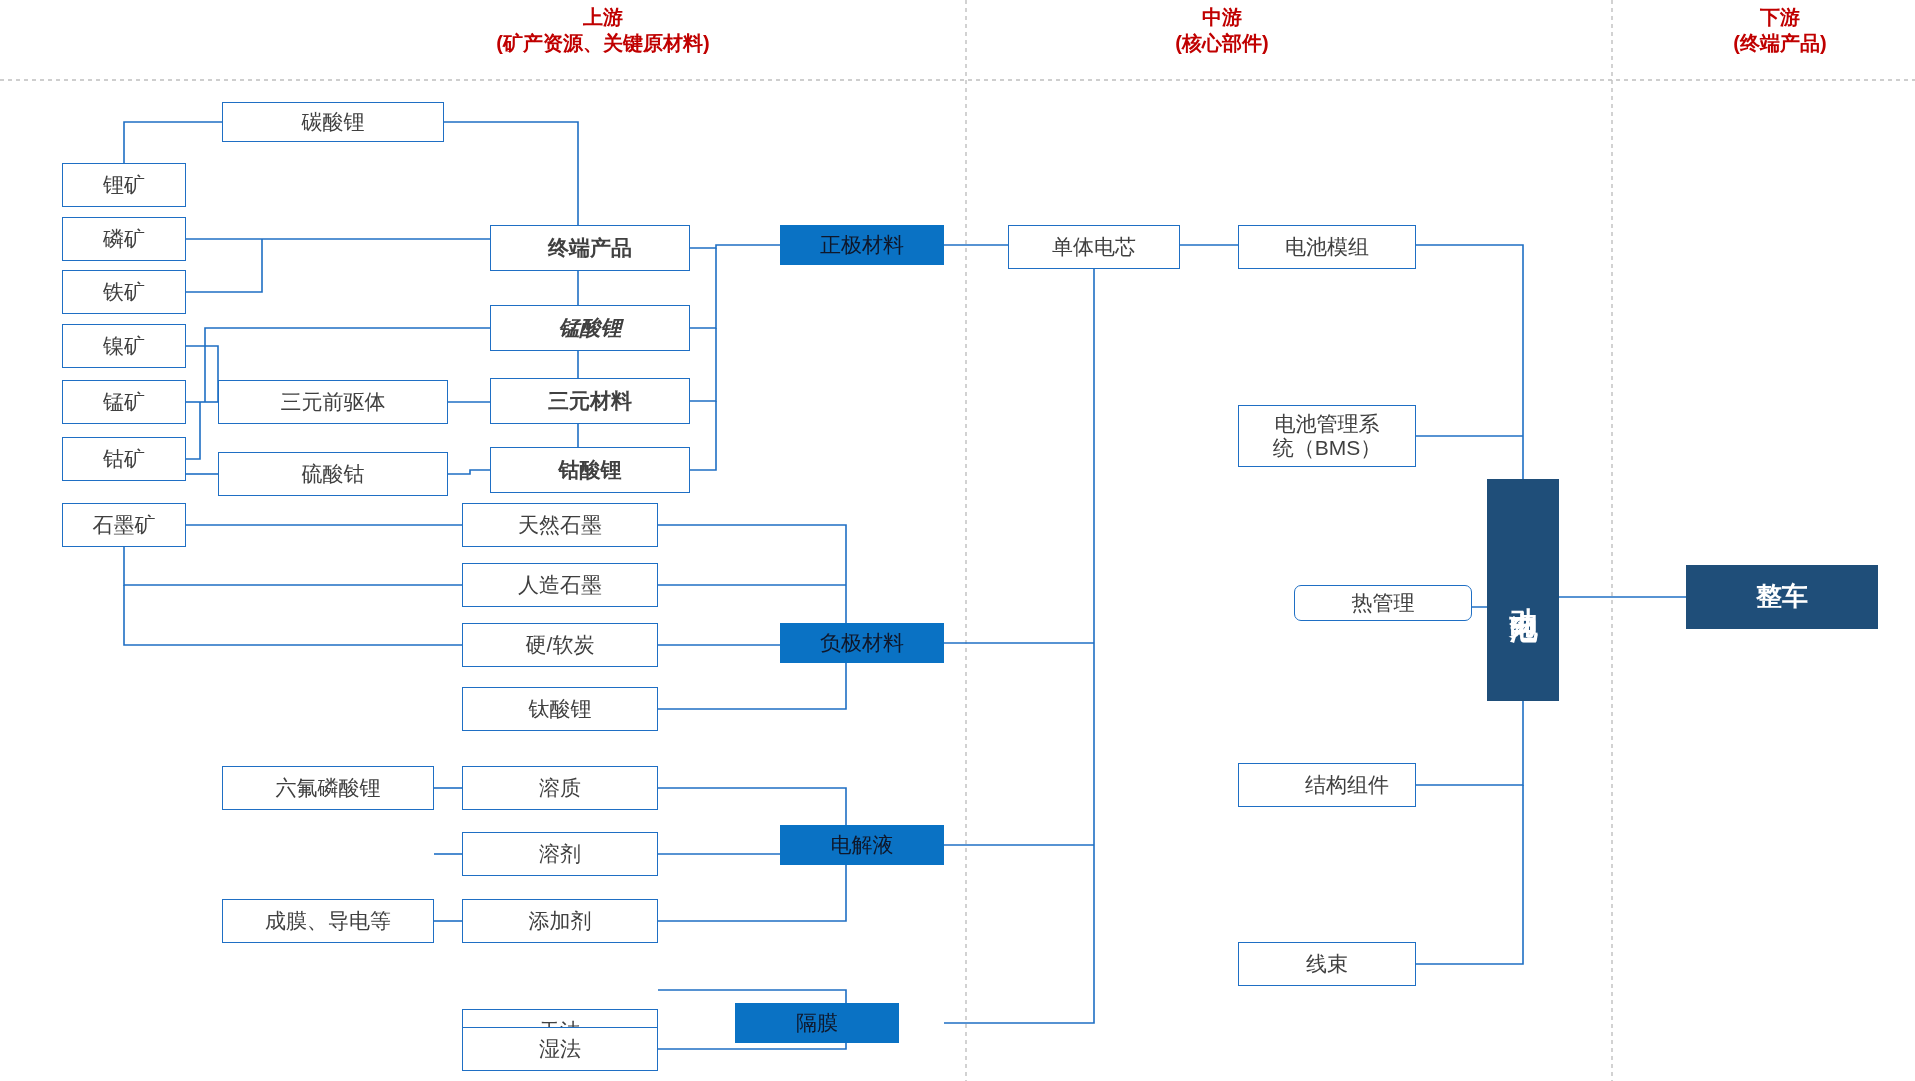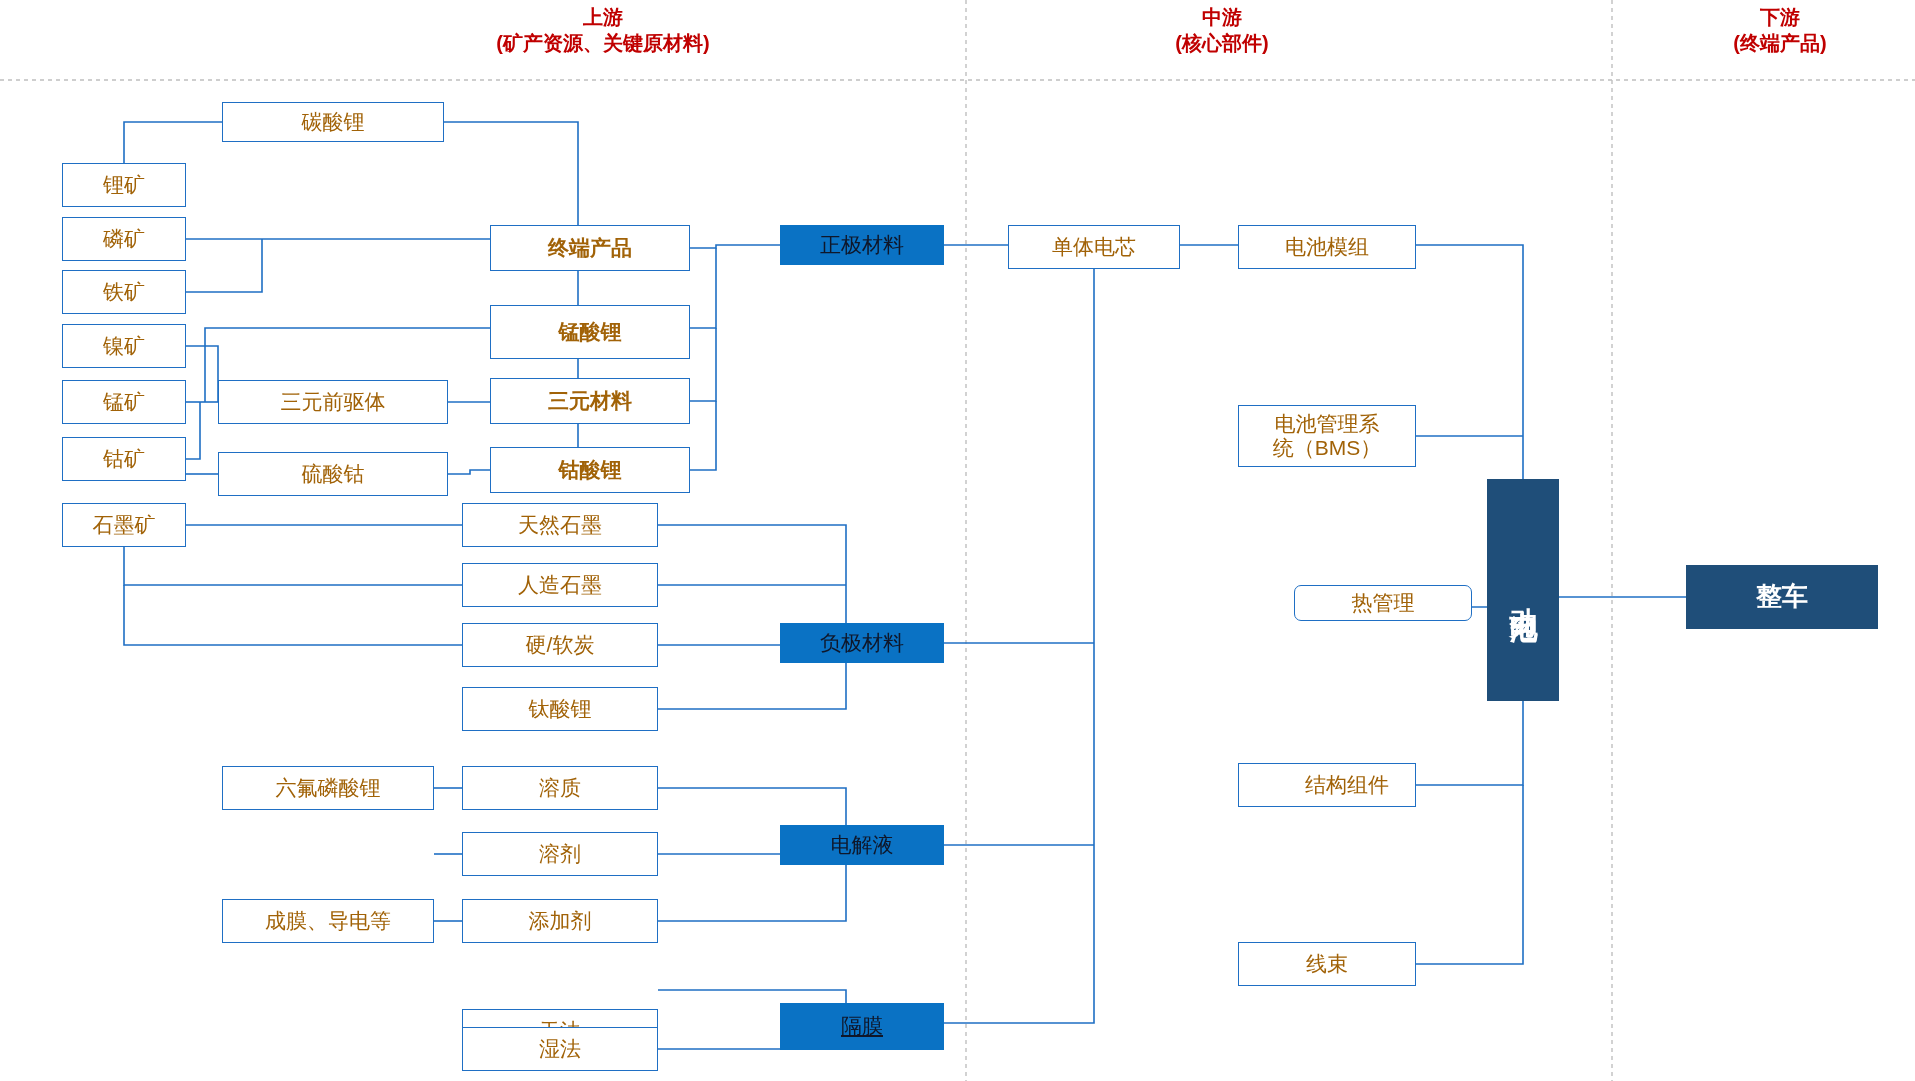--- a/index.html
+++ b/index.html
@@ -25,21 +25,21 @@
   }
   .node {
     position: absolute;
     box-sizing: border-box;
     display: flex;
     align-items: center;
     justify-content: center;
     text-align: center;
     border: 1.6px solid #1f6fc4;
     background: #ffffff;
-    color: #a16207;
+    color: #404040;
     font-size: 21px;
     line-height: 1.15;
     white-space: pre-line;
   }
   .node.bold { font-weight: bold; }
   .node.fill {
     background: #0a72c4;
     border-color: #0a72c4;
     color: #0f172a;
   }
@@ -162,21 +162,21 @@
   <div class="node" style="left:62px; top:270px; width:124px; height:44px;">铁矿</div>
   <div class="node" style="left:62px; top:324px; width:124px; height:44px;">镍矿</div>
   <div class="node" style="left:62px; top:380px; width:124px; height:44px;">锰矿</div>
   <div class="node" style="left:62px; top:437px; width:124px; height:44px;">钴矿</div>
   <div class="node" style="left:62px; top:503px; width:124px; height:44px;">石墨矿</div>
 
   <div class="node" style="left:218px; top:380px; width:230px; height:44px;">三元前驱体</div>
   <div class="node" style="left:218px; top:452px; width:230px; height:44px;">硫酸钴</div>
 
   <div class="node bold" style="left:490px; top:225px; width:200px; height:46px;">终端产品</div>
-  <div class="node bold" style="left:490px; top:305px; width:200px; height:54px;">锰酸锂</div>
+  <div class="node bold" style="left:490px; top:305px; width:200px; height:46px;font-style:italic;">锰酸锂</div>
   <div class="node bold" style="left:490px; top:378px; width:200px; height:46px;">三元材料</div>
   <div class="node bold" style="left:490px; top:447px; width:200px; height:46px;">钴酸锂</div>
 
   <div class="node" style="left:462px; top:503px; width:196px; height:44px;">天然石墨</div>
   <div class="node" style="left:462px; top:563px; width:196px; height:44px;">人造石墨</div>
   <div class="node" style="left:462px; top:623px; width:196px; height:44px;">硬/软炭</div>
   <div class="node" style="left:462px; top:687px; width:196px; height:44px;">钛酸锂</div>
 
   <div class="node" style="left:222px; top:766px; width:212px; height:44px;">六氟磷酸锂</div>
   <div class="node" style="left:222px; top:899px; width:212px; height:44px;">成膜、导电等</div>
@@ -184,21 +184,21 @@
   <div class="node" style="left:462px; top:766px; width:196px; height:44px;">溶质</div>
   <div class="node" style="left:462px; top:832px; width:196px; height:44px;">溶剂</div>
   <div class="node" style="left:462px; top:899px; width:196px; height:44px;">添加剂</div>
 
   <div class="node" style="left:462px; top:968px; width:196px; height:44px;margin-top:41px;">干法</div>
   <div class="node" style="left:462px; top:1027px; width:196px; height:44px;">湿法</div>
 
   <div class="node fill" style="left:780px; top:225px; width:164px; height:40px;">正极材料</div>
   <div class="node fill" style="left:780px; top:623px; width:164px; height:40px;">负极材料</div>
   <div class="node fill" style="left:780px; top:825px; width:164px; height:40px;">电解液</div>
-  <div class="node fill" style="left:780px; top:1003px; width:164px; height:47px;text-decoration:underline;">隔膜</div>
+  <div class="node fill" style="left:735px; top:1003px; width:164px; height:40px;">隔膜</div>
 
   <div class="node" style="left:1008px; top:225px; width:172px; height:44px;">单体电芯</div>
   <div class="node" style="left:1238px; top:225px; width:178px; height:44px;">电池模组</div>
   <div class="node" style="left:1238px; top:405px; width:178px; height:62px;">电池管理系
 统（BMS）</div>
   <div class="node" style="left:1294px; top:585px; width:178px; height:36px;border-radius:7px;">热管理</div>
   <div class="node" style="left:1238px; top:763px; width:178px; height:44px;padding-left:40px;">结构组件</div>
   <div class="node" style="left:1238px; top:942px; width:178px; height:44px;">线束</div>
 
   <div class="node darkfill vert" style="left:1487px; top:479px; width:72px; height:222px;">动力电池</div>

